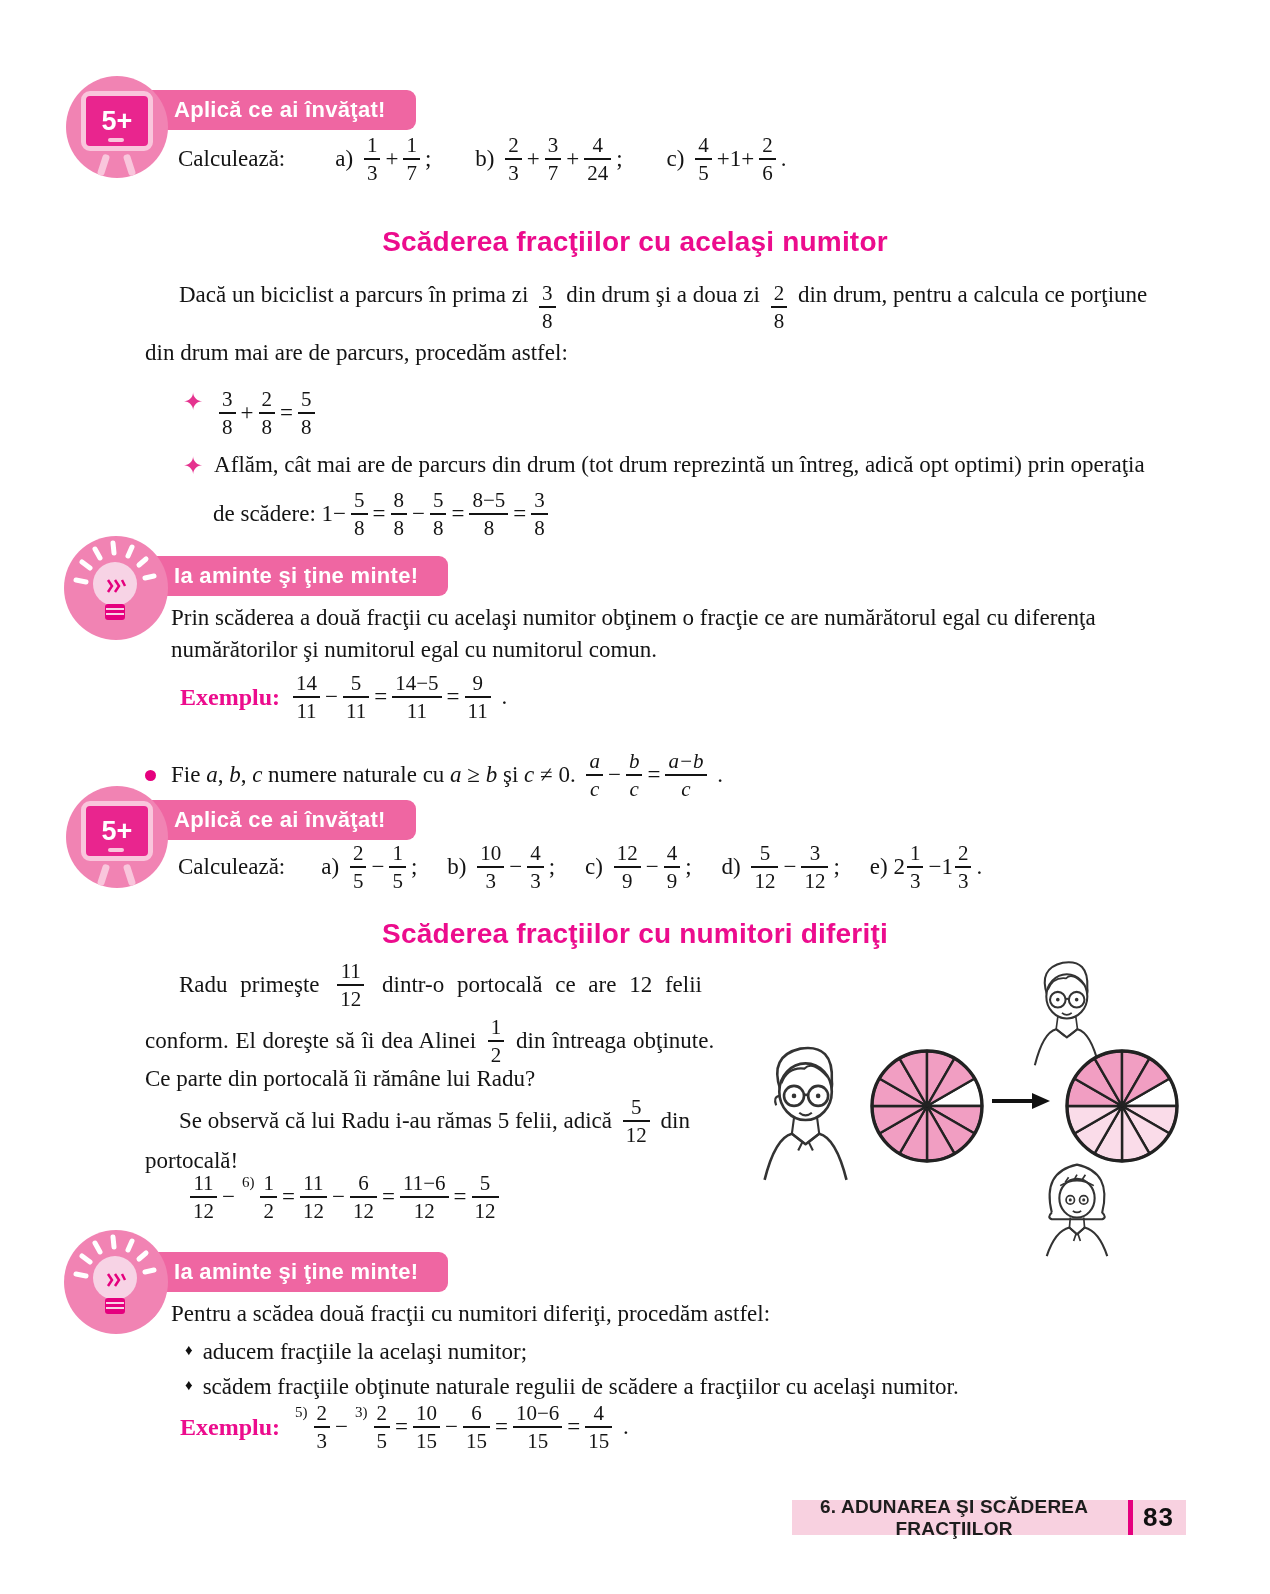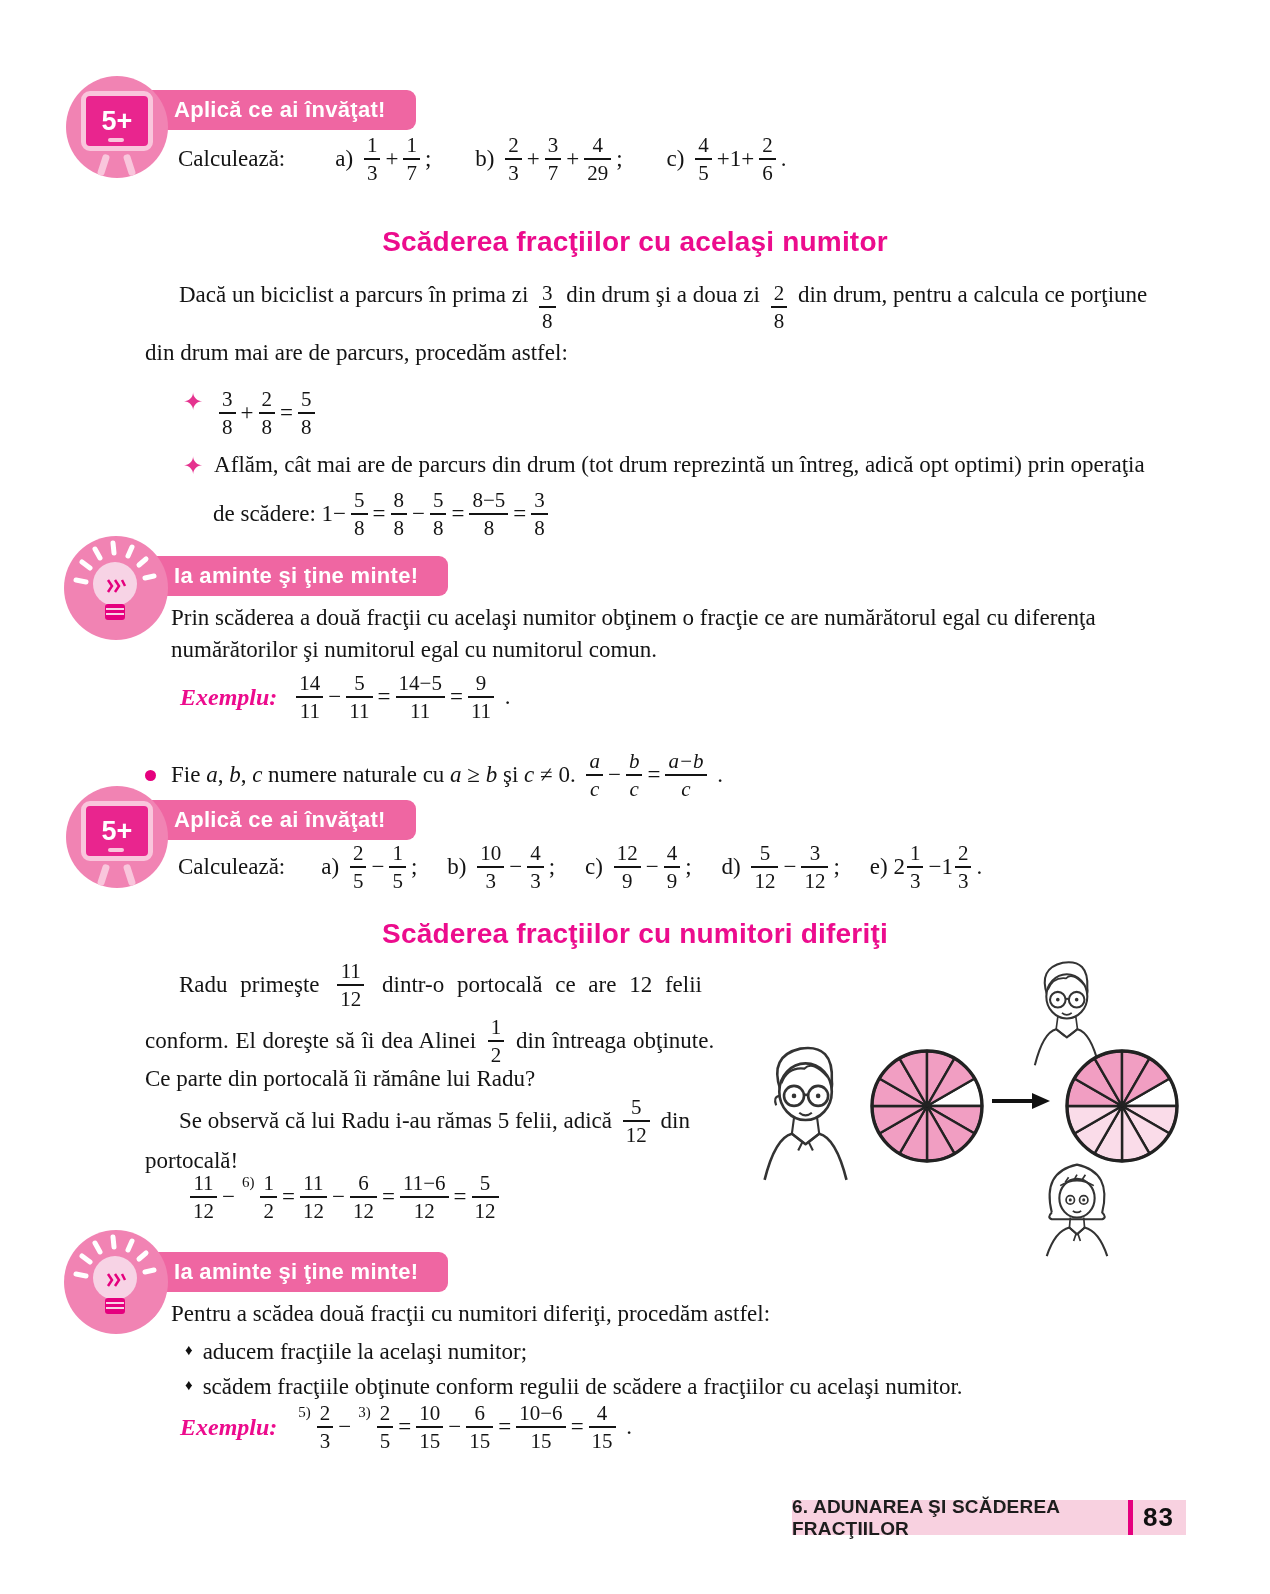--- a/index.html
+++ b/index.html
@@ -29,21 +29,21 @@
   .abs{position:absolute;}
   .body-text{font-size:23px;line-height:1.38;}
   .iline{font-size:23px;}
   .indent{text-indent:34px;}
   .row{display:flex;align-items:flex-start;}
   .rowc{display:flex;align-items:center;}
   .dot{flex:none;width:11px;height:11px;border-radius:50%;background:#E5007E;margin:10px 15px 0 0;}
   .dotc{flex:none;width:11px;height:11px;border-radius:50%;background:#E5007E;margin:0 15px 0 0;}
   .starmark{flex:none;color:#E5338F;font-size:24px;line-height:1.2;margin-right:11px;}
   .diamark{flex:none;color:#111;font-size:15px;line-height:1.9;margin-right:10px;}
-  .exlabel{color:#EC0C8D;font-weight:bold;font-style:italic;font-size:24px;margin-right:14px;flex:none;}
+  .exlabel{color:#EC0C8D;font-weight:bold;font-size:24px;margin-right:8px;flex:none;}
   .calc-label{font-size:23px;margin-right:6px;flex:none;}
 
   
   .formula{display:flex;align-items:center;font-size:23px;white-space:nowrap;}
   .ft{white-space:pre;}
   .it{font-style:italic;}
   .frac{display:inline-grid;justify-items:center;vertical-align:middle;
         margin:0 5px;font-size:21px;line-height:1.05;text-align:center;}
   .frac .num{padding:0 3px;}
   .frac .bar{width:100%;height:2px;background:#141414;margin:2px 0;}
@@ -53,21 +53,21 @@
   .fsup{font-size:15px;transform:translateY(-15px);margin:0 1px 0 7px;white-space:pre;}
   .gap44{gap:44px;} .gap30{gap:30px;}
 
   
   .illus{position:absolute;}
   svg{display:block;}
 
   
   .footer{position:absolute;left:792px;top:1500px;width:394px;height:35px;background:#F8D1E0;
           display:flex;align-items:center;justify-content:flex-end;
-          font-family:"Liberation Sans",sans-serif;font-weight:bold;padding-right:0;}
+          font-family:"Liberation Sans",sans-serif;font-weight:bold;padding-right:0;text-align:center;}
   .footer .chapter{font-size:19px;color:#1d1d1d;letter-spacing:.2px;}
   .footer .divider{width:5px;height:35px;background:#E5007E;margin:0 10px 0 12px;flex:none;}
   .footer .pagenum{font-size:26px;color:#101010;margin-right:12px;letter-spacing:1px;}
 </style>
 </head>
 <body>
 
 <div class="page">
 
   <div class="badge" style="left:66px;top:76px">
@@ -107,21 +107,21 @@
         <span class="ft">+</span>
         <span class="frac">
           <span class="num">3</span>
           <span class="bar"></span>
           <span class="den">7</span>
         </span>
         <span class="ft">+</span>
         <span class="frac">
           <span class="num">4</span>
           <span class="bar"></span>
-          <span class="den">29</span>
+          <span class="den">24</span>
         </span>
         <span class="ft">;</span>
       </span>
     <span class="formula">
         <span class="ft">c) </span>
         <span class="frac">
           <span class="num">4</span>
           <span class="bar"></span>
           <span class="den">5</span>
         </span>
@@ -590,21 +590,21 @@
     <div class="row">
       <span class="dot" style="margin-top:9px"></span>
       <span class="body-text">Pentru a scădea două fracţii cu numitori diferiţi, procedăm astfel:</span>
     </div>
     <div class="row" style="margin:6px 0 0 40px">
       <span class="diamark">♦</span>
       <span class="body-text">aducem fracţiile la acelaşi numitor;</span>
     </div>
     <div class="row" style="margin:4px 0 0 40px">
       <span class="diamark">♦</span>
-      <span class="body-text">scădem fracţiile obţinute conform regulii de scădere a fracţiilor cu acelaşi numitor.</span>
+      <span class="body-text">scădem fracţiile obţinute naturale regulii de scădere a fracţiilor cu acelaşi numitor.</span>
     </div>
   </div>
 
   <div class="abs rowc" style="left:180px;top:1402px">
     <span class="exlabel">Exemplu:</span>
     <span class="formula">
         <span class="fsup">5)</span>
         <span class="frac">
           <span class="num">2</span>
           <span class="bar"></span>

